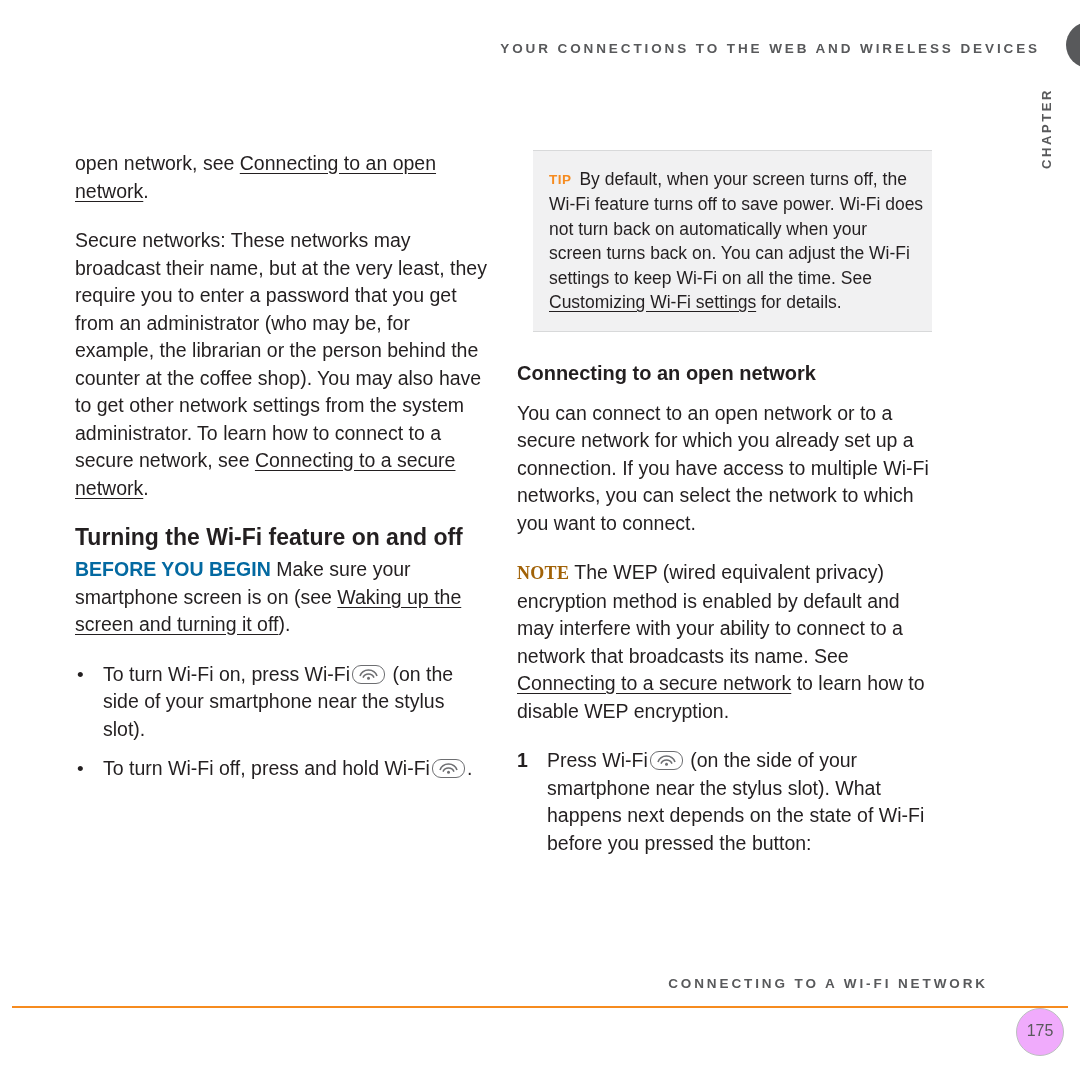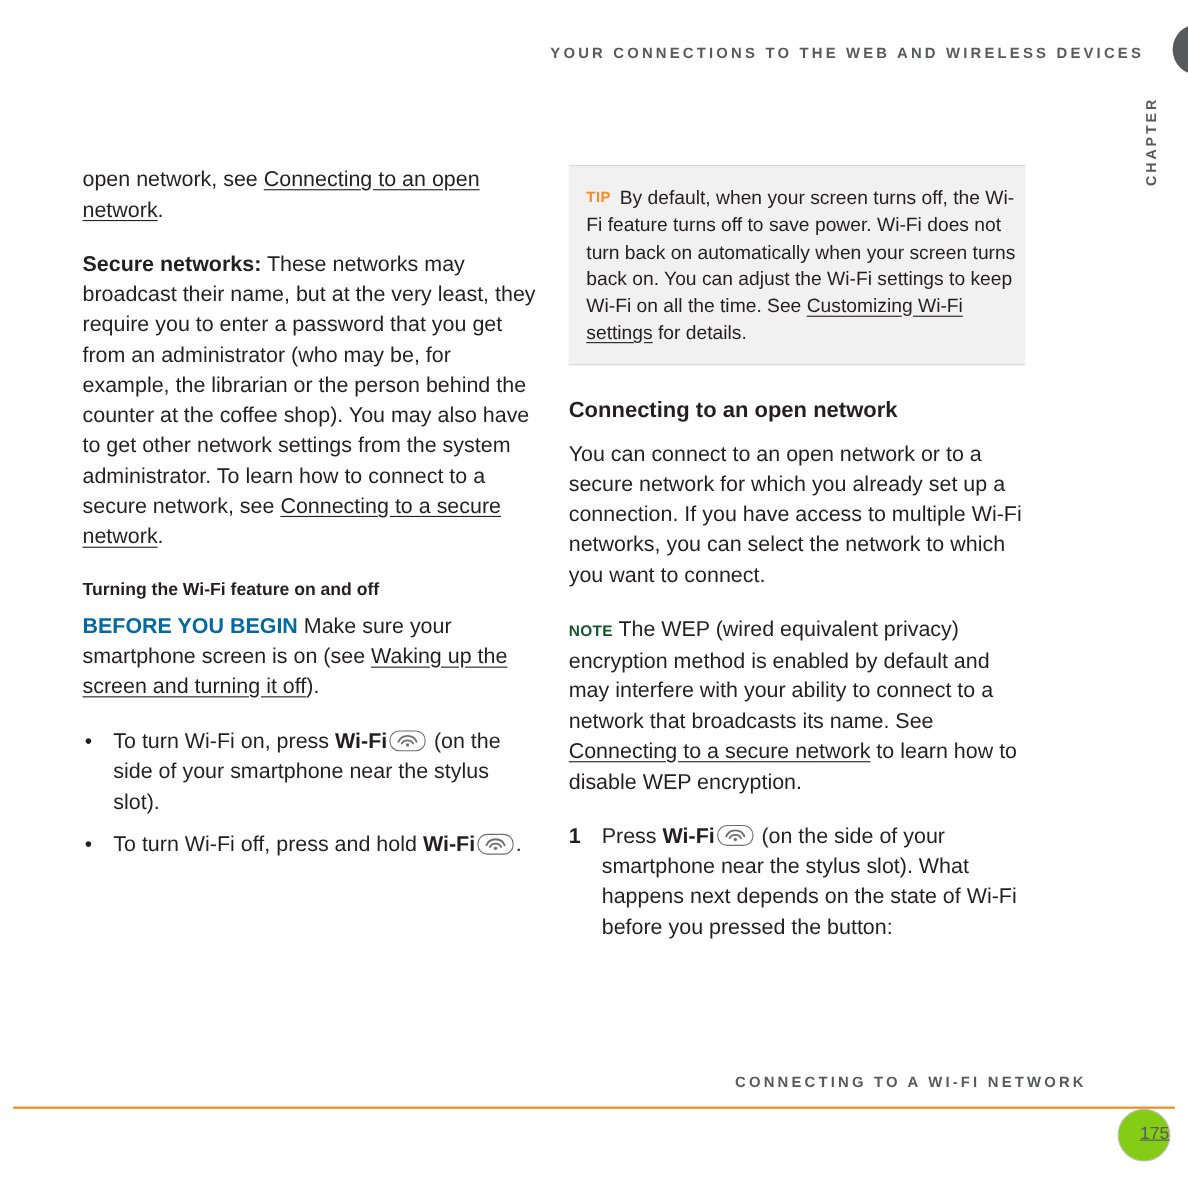--- a/index.html
+++ b/index.html
@@ -75,40 +75,40 @@
   }
   .col-left { left: 75px; }
   .col-right { left: 517px; }
 
   p { margin: 0 0 22px 0; }
 
   .u {
     text-decoration: underline;
     text-underline-offset: 3px;
   }
-  b, .b { font-weight: bold; }
+  b, .b { font-weight: normal; }
 
   .sub-head {
     font-weight: bold;
-    font-size: 16px;
+    font-size: 23px;
     margin: 0 0 6px 0;
     line-height: 26px;
   }
   .section-head {
     font-weight: bold;
     font-size: 20px;
     margin: 0 0 14px 0;
     line-height: 26px;
   }
   .orange { color: #0369a1; font-weight: bold; }
-  .note-word { color: #14532d; font-weight: bold; font-size: 14px; letter-spacing: .3px; }
+  .note-word { color: #a16207; font-weight: bold; font-size: 18px; letter-spacing: .3px; font-family: Liberation Serif, serif; }
 
   
   .tip-box {
-    margin: 0 0 28px 0;
+    margin: 0 0 28px 16px;
     background: #f1f1f2;
     border-top: 1px solid #d8d9da;
     border-bottom: 1px solid #d8d9da;
     padding: 16px 8px 16px 16px;
     font-size: 17.5px;
     line-height: 24.5px;
     color: #231f20;
   }
   .tip-label {
     color: #f68b1f;
@@ -178,26 +178,25 @@
     white-space: nowrap;
   }
   .page-circle {
     position: absolute;
     right: 16px;
     top: 1008px;
     width: 46px;
     height: 46px;
     border-radius: 50%;
     border: 1.5px solid #bcbec0;
-    background: #84cc16;
+    background: #f0abfc;
     color: #58595b;
     font-size: 16px;
     line-height: 44px;
-    text-align: right;
-    text-decoration: underline;
+    text-align: center;
   }
 </style>
 </head>
 <body>
 
 <div class="page-header">
   <div class="header-title">YOUR CONNECTIONS TO THE WEB AND WIRELESS DEVICES</div>
   <div class="chapter-circle">8</div>
 </div>
 <div class="chapter-vert">CHAPTER</div>

